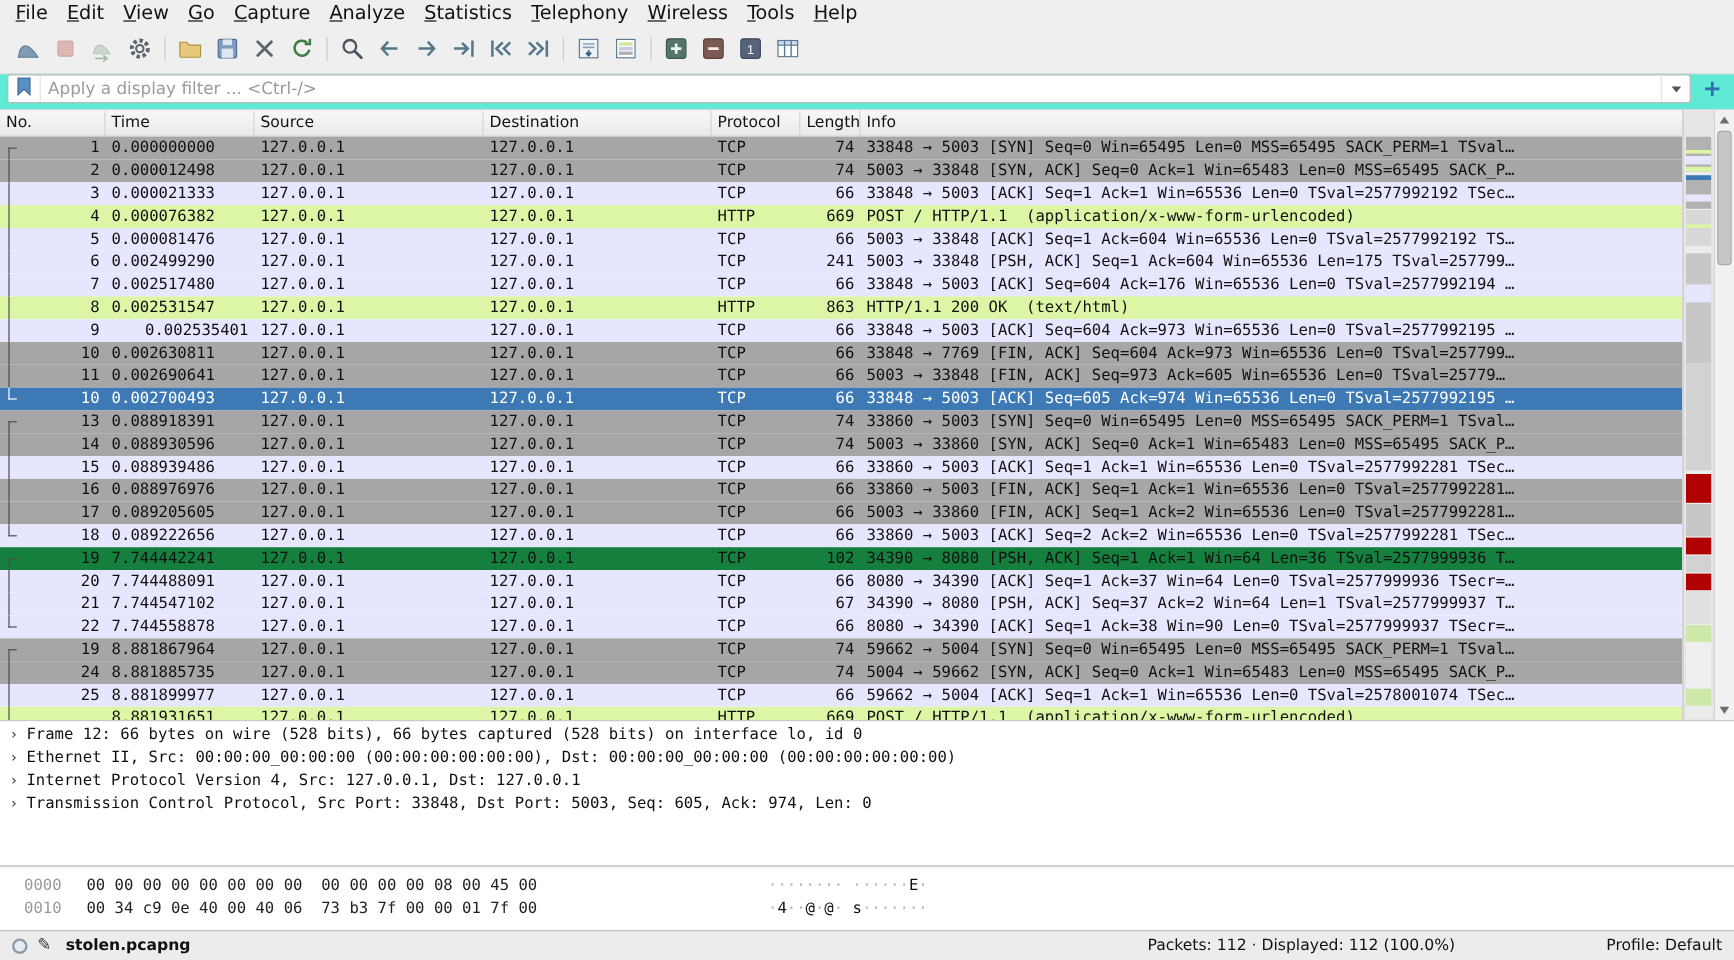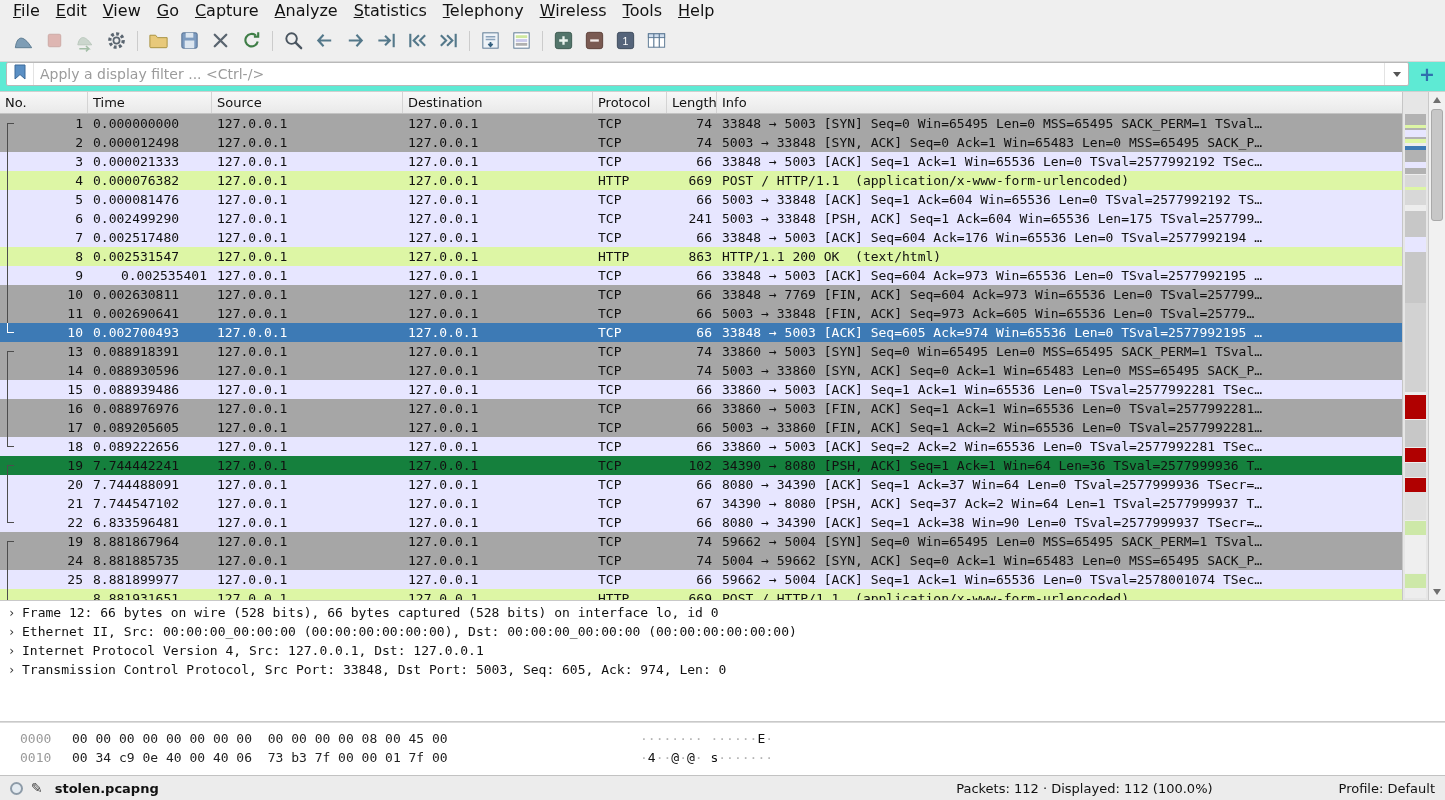--- a/index.html
+++ b/index.html
@@ -511,21 +511,21 @@
             <div class="pcell" style="width: 124px;">7.744547102</div>
             <div class="pcell" style="width: 191px;">127.0.0.1</div>
             <div class="pcell" style="width: 190px;">127.0.0.1</div>
             <div class="pcell" style="width: 74px;">TCP</div>
             <div class="pcell r" style="width: 50px;">67</div>
             <div class="pcell grow">34390 → 8080 [PSH, ACK] Seq=37 Ack=2 Win=64 Len=1 TSval=2577999937 T…</div>
           </div>
           <div class="prow" style="background: rgb(231, 230, 255);">
             <div class="bk end"></div>
             <div class="pcell r" style="width: 88px;">22</div>
-            <div class="pcell" style="width: 124px;">6.833596481</div>
+            <div class="pcell" style="width: 124px;">7.744558878</div>
             <div class="pcell" style="width: 191px;">127.0.0.1</div>
             <div class="pcell" style="width: 190px;">127.0.0.1</div>
             <div class="pcell" style="width: 74px;">TCP</div>
             <div class="pcell r" style="width: 50px;">66</div>
             <div class="pcell grow">8080 → 34390 [ACK] Seq=1 Ack=38 Win=90 Len=0 TSval=2577999937 TSecr=…</div>
           </div>
           <div class="prow" style="background: rgb(166, 166, 166);">
             <div class="bk start"></div>
             <div class="pcell r" style="width: 88px;">19</div>
             <div class="pcell" style="width: 124px;">8.881867964</div>

